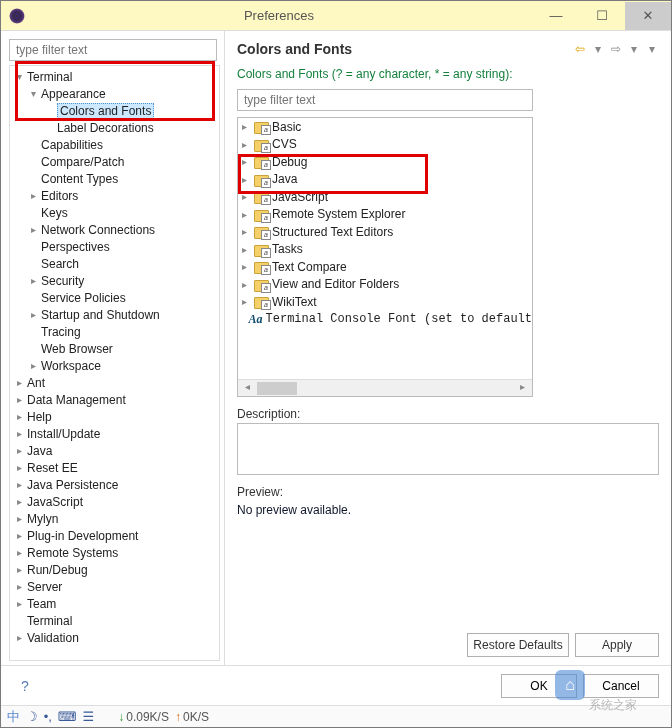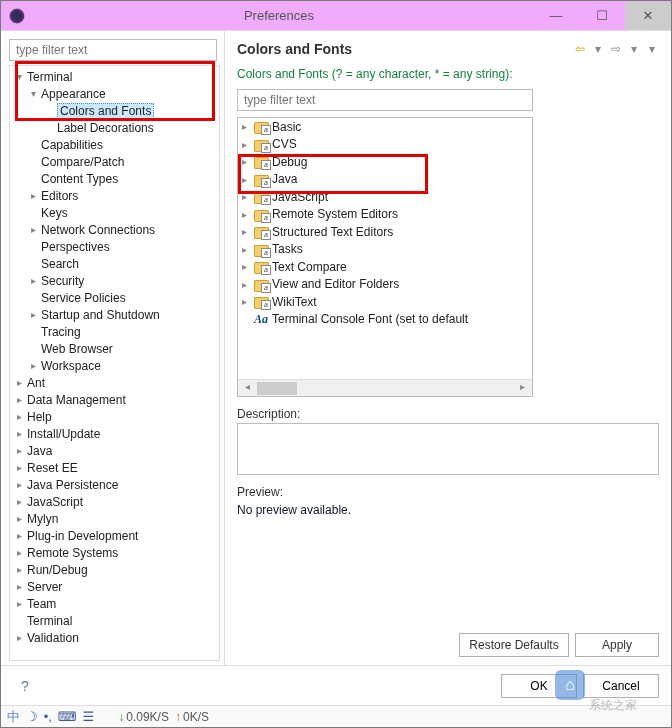--- a/index.html
+++ b/index.html
@@ -1,17 +1,17 @@
 <!DOCTYPE html>
 <html><head>
 <meta charset="utf-8">
 <style>
 * { margin:0; padding:0; box-sizing:border-box; font-family:"Segoe UI",Tahoma,sans-serif; font-size:12px; }
 body { background:#fff; width:672px; height:728px; overflow:hidden; position:relative; border:1px solid #7a7a7a; }
-.titlebar { height:30px; background:#f0abfc; display:flex; align-items:center; border-bottom:1px solid #ddd; }
+.titlebar { height:30px; background:#fef9c3; display:flex; align-items:center; border-bottom:1px solid #ddd; }
 .titlebar .icon { width:16px; height:16px; margin-left:8px; background:radial-gradient(circle at 50% 50%,#3a2a5a 40%,#5a3a7a 60%,transparent 70%); border-radius:50%; }
 .titlebar .title { flex:1; text-align:center; color:#555; font-size:13px; }
 .titlebar .win-btns { display:flex; }
 .titlebar .win-btn { width:46px; height:28px; display:flex; align-items:center; justify-content:center; color:#555; font-size:13px; cursor:default; }
 .titlebar .win-btn.close { background:#ccc; }
 .content { display:flex; height:634px; }
 .left-pane { width:224px; border-right:1px solid #ddd; display:flex; flex-direction:column; padding:8px 4px 4px 8px; position:relative; }
 .filter { width:208px; height:22px; border:1px solid #bbb; padding:2px 6px; color:#888; background:#fff; margin-bottom:4px; }
 .tree { flex:1; overflow:hidden; border:1px solid #ddd; position:relative; padding-top:2px; }
 .tree-inner { position:relative; }
@@ -33,21 +33,21 @@
 .filter2 { width:296px; height:22px; border:1px solid #bbb; padding:2px 6px; color:#888; margin-bottom:6px; }
 .mid-row { display:flex; gap:10px; }
 .cat-tree { width:296px; height:280px; border:1px solid #bbb; overflow:hidden; position:relative; }
 .cat-item { display:flex; align-items:center; height:17.5px; padding-left:4px; white-space:nowrap; }
 .cat-item .exp { width:11px; color:#888; font-size:10px; margin-right:1px; }
 .folder-ico { width:15px; height:13px; margin-right:3px; position:relative; }
 .folder-ico::before { content:""; position:absolute; left:0; top:2px; width:13px; height:10px; background:#f5d068; border:1px solid #c9a33a; border-radius:1px; }
 .folder-ico::after { content:"a"; position:absolute; right:-2px; bottom:-2px; width:8px; height:8px; background:#fff; border:1px solid #888; font-size:7px; line-height:7px; text-align:center; font-style:italic; color:#444; }
 .aa-ico { width:15px; font-weight:bold; font-style:italic; color:#0c4a6e; margin-right:3px; font-family:serif; }
 .cat-item .clbl { color:#222; }
-.cat-item.mono .clbl { font-family:Liberation Sans, sans-serif; }
+.cat-item.mono .clbl { font-family:Liberation Mono, monospace; }
 .redbox2 { position:absolute; border:3px solid #e00000; left:0px; top:36px; width:190px; height:40px; pointer-events:none; z-index:5; }
 .hscroll { position:absolute; bottom:0; left:0; right:0; height:17px; background:#f0f0f0; border-top:1px solid #ddd; display:flex; align-items:center; justify-content:space-between; padding:0 2px; }
 .hscroll .sc-ar { width:15px; height:15px; color:#888; font-size:10px; text-align:center; }
 .hscroll .thumb { width:40px; height:13px; background:#cdcdcd; margin-left:2px; }
 .side-btns { display:flex; flex-direction:column; gap:6px; }
 .btn { width:112px; height:24px; border:1px solid #b0b0b0; background:#fdfdfd; color:#333; display:flex; align-items:center; justify-content:center; cursor:default; }
 .btn.disabled { color:#9a9a9a; }
 .desc-lbl { margin-top:10px; color:#333; }
 .desc-box { width:100%; height:52px; border:1px solid #bbb; margin-top:2px; }
 .prev-lbl { margin-top:10px; color:#333; }
@@ -262,21 +262,21 @@
               <span class="clbl">Java</span>
             </div>
             <div class="cat-item">
               <span class="exp">▸</span>
               <span class="folder-ico"></span>
               <span class="clbl">JavaScript</span>
             </div>
             <div class="cat-item">
               <span class="exp">▸</span>
               <span class="folder-ico"></span>
-              <span class="clbl">Remote System Editors</span>
+              <span class="clbl">Remote System Explorer</span>
             </div>
             <div class="cat-item">
               <span class="exp">▸</span>
               <span class="folder-ico"></span>
               <span class="clbl">Structured Text Editors</span>
             </div>
             <div class="cat-item">
               <span class="exp">▸</span>
               <span class="folder-ico"></span>
               <span class="clbl">Tasks</span>
@@ -310,21 +310,21 @@
             </div>
           <span class="sc-ar">▸</span>
         </div>
       </div>
     </div>
     <div class="desc-lbl">Description:</div>
     <div class="desc-box"></div>
     <div class="prev-lbl">Preview:</div>
     <div class="prev-txt">No preview available.</div>
     <div class="bottom-btns">
-      <div class="btn" style="width:110px">Restore Defaults</div>
+      <div class="btn" style="width:102px">Restore Defaults</div>
       <div class="btn" style="width:84px">Apply</div>
     </div>
   </div>
 </div>
 
 <div class="footer">
   <div class="help-btn">?</div>
   <div class="footer-spacer"></div>
   <div class="fbtn">OK</div>
   <div class="fbtn">Cancel</div>

